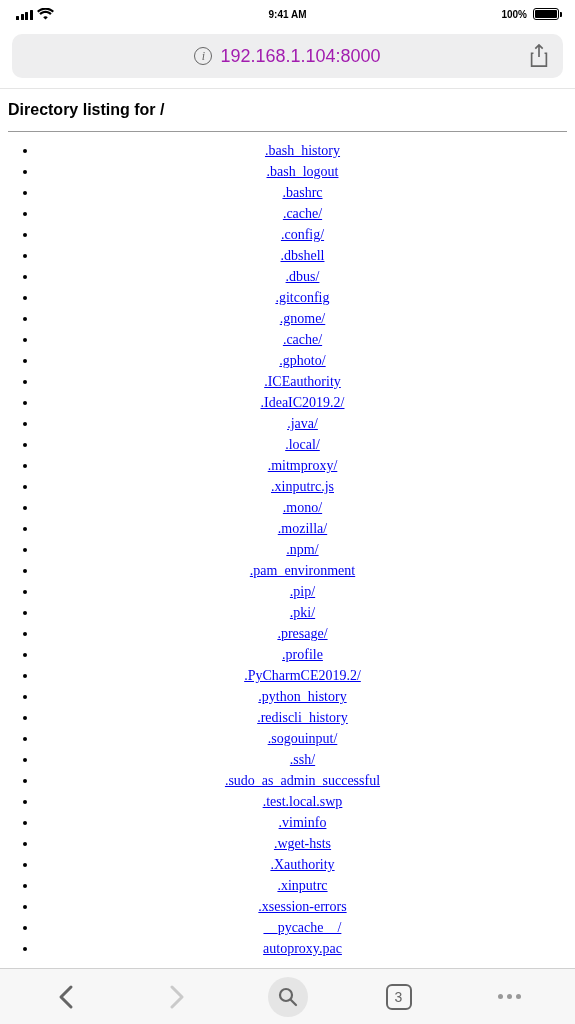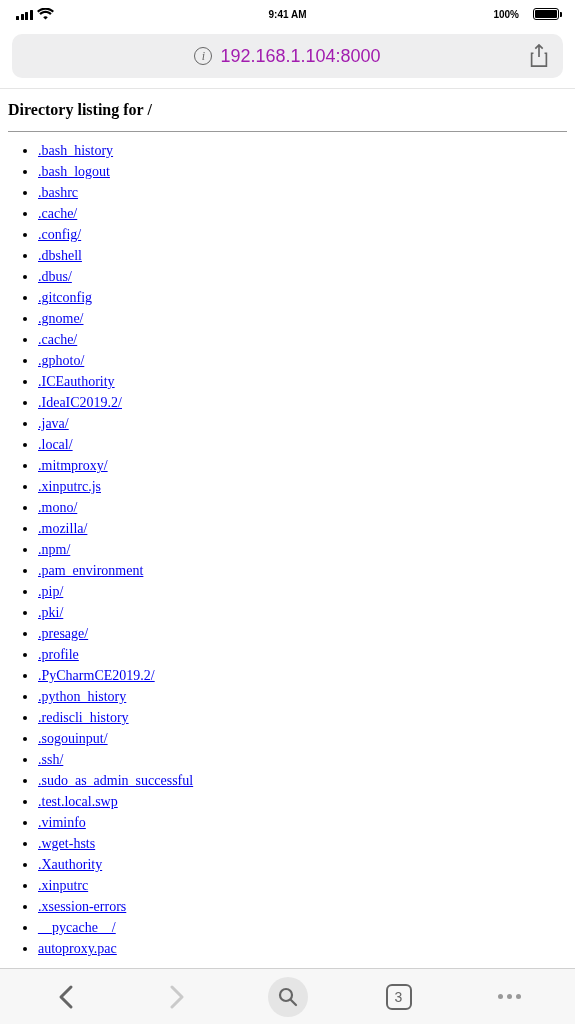--- a/index.html
+++ b/index.html
@@ -30,21 +30,21 @@
     }
     .status-center {
       position: absolute;
       left: 50%;
       transform: translateX(-50%);
       font-weight: 600;
     }
     .status-right {
       display: flex;
       align-items: center;
-      gap: 12px;
+      gap: 4px;
       text-align: center;
     }
     .battery-icon {
       display: inline-block;
       width: 26px;
       height: 12px;
       border: 1.5px solid #000;
       border-radius: 3px;
       position: relative;
       margin-left: 2px;
@@ -107,37 +107,38 @@
       height: 24px;
     }
     .content {
       padding: 10px 8px 0;
       overflow-y: auto;
       height: calc(1024px - 32px - 66px - 56px);
     }
     .page-title {
       font-size: 16px;
       font-weight: bold;
-      font-family: Liberation Serif, serif;
+      font-family: Liberation Sans, sans-serif;
       padding: 2px 0 8px;
     }
     hr {
       border: none;
       border-top: 1px solid #999;
       margin: 4px 0 8px;
     }
     ul {
       list-style: disc;
       padding-left: 30px;
       margin-top: 4px;
     }
     li {
       font-size: 14px;
       line-height: 1.5;
       font-family: 'Times New Roman', serif;
+      text-align: center;
     }
     li a {
       color: #0000ee;
       text-decoration: underline;
     }
     .bottom-toolbar {
       position: absolute;
       bottom: 0;
       left: 0;
       right: 0;

